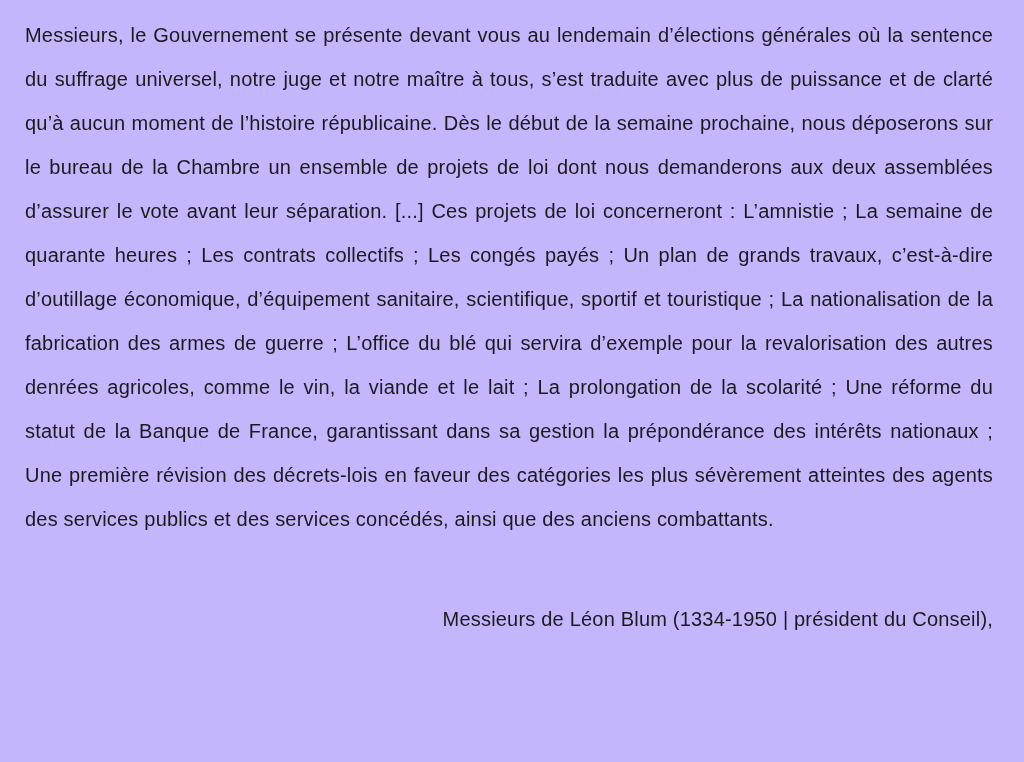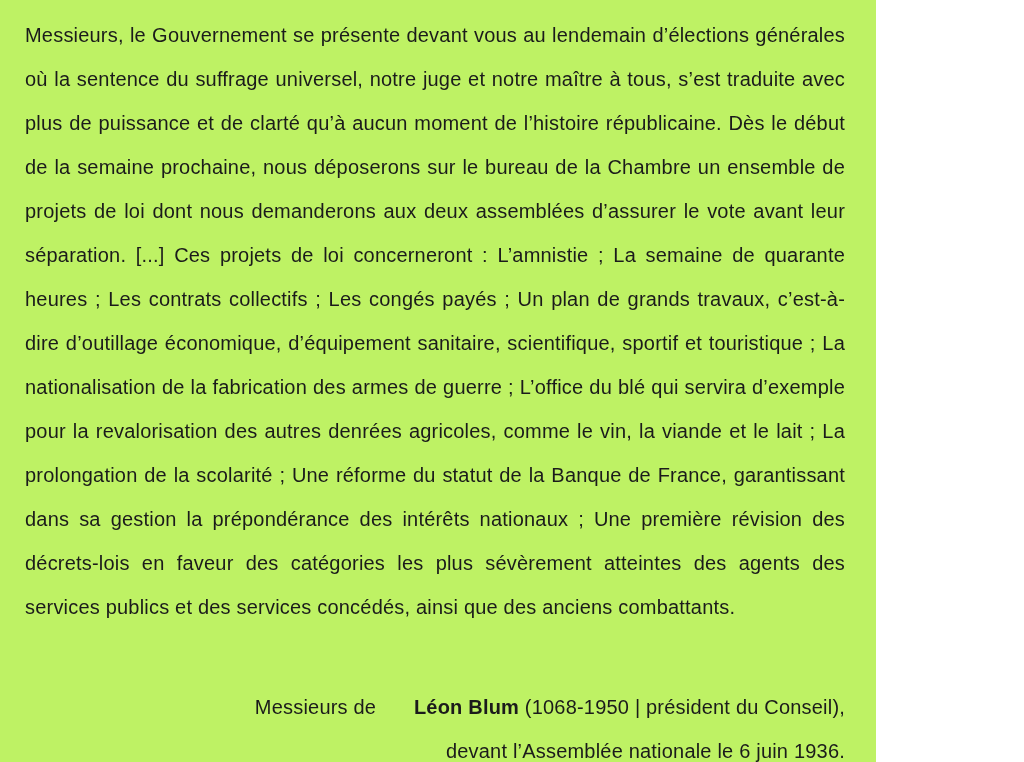--- a/index.html
+++ b/index.html
@@ -9,47 +9,45 @@
   }
   body {
     width: 1024px;
     height: 762px;
     overflow: hidden;
     font-family: "Liberation Sans", sans-serif;
     color: #1b1b1b;
   }
   .page {
     box-sizing: border-box;
-    width: 876px;
+    width: 1024px;
     height: 762px;
     padding: 13px 31px 0 25px;
-    background: #bef264;
+    background: #c4b5fd;
   }
   .speech {
     margin: 0;
     text-align: justify;
     font-size: 20px;
     line-height: 44px;
     letter-spacing: 0.2px;
   }
   .citation {
     margin-top: 56px;
     text-align: right;
     font-size: 20px;
     line-height: 44px;
     letter-spacing: 0.2px;
   }
   .citation .author {
-    font-weight: bold;
-    margin-left: 32px;
+    font-weight: normal;
   }
 </style>
 </head>
 <body>
 
 <div class="page">
   <p class="speech">Messieurs, le Gouvernement se présente devant vous au lendemain d’élections générales où la sentence du suffrage universel, notre juge et notre maître à tous, s’est traduite avec plus de puissance et de clarté qu’à aucun moment de l’histoire républicaine. Dès le début de la semaine prochaine, nous déposerons sur le bureau de la Chambre un ensemble de projets de loi dont nous demanderons aux deux assemblées d’assurer le vote avant leur séparation. [...] Ces projets de loi concerneront : L’amnistie ; La semaine de quarante heures ; Les contrats collectifs ; Les congés payés ; Un plan de grands travaux, c’est-à-dire d’outillage économique, d’équipement sanitaire, scientifique, sportif et touristique ; La nationalisation de la fabrication des armes de guerre ; L’office du blé qui servira d’exemple pour la revalorisation des autres denrées agricoles, comme le vin, la viande et le lait ; La prolongation de la scolarité ; Une réforme du statut de la Banque de France, garantissant dans sa gestion la prépondérance des intérêts nationaux ; Une première révision des décrets-lois en faveur des catégories les plus sévèrement atteintes des agents des services publics et des services concédés, ainsi que des anciens combattants.</p>
 
   <div class="citation">
-    <div><span>Messieurs de </span><span class="author">Léon Blum</span><span> (1068-1950 | président du Conseil),</span></div>
-    <div>devant l’Assemblée nationale le 6 juin 1936.</div>
+    <div><span>Messieurs de </span><span class="author">Léon Blum</span><span> (1334-1950 | président du Conseil),</span></div>
   </div>
 </div>
 
 </body></html>

